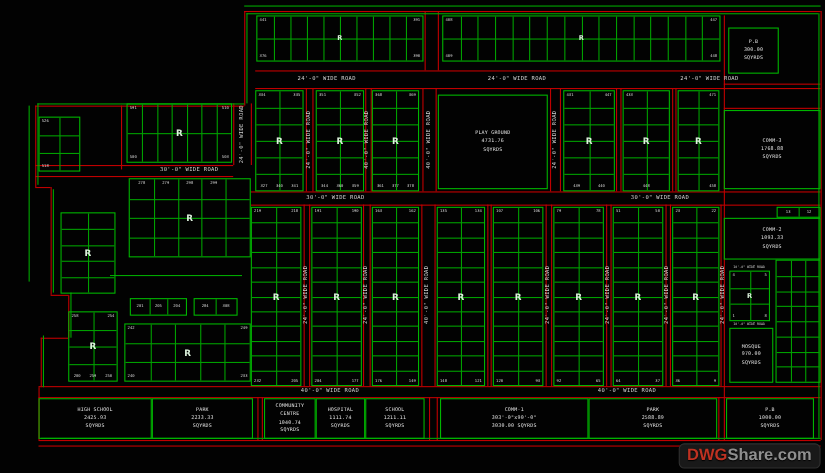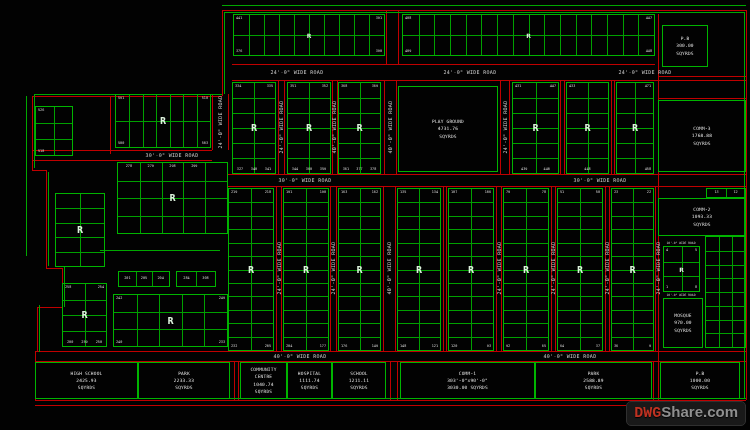--- a/index.html
+++ b/index.html
@@ -14,21 +14,21 @@
   .lbl{position:absolute;font-size:5px;line-height:1;color:#cfcfcf;white-space:nowrap;
        transform:translate(-50%,-50%);letter-spacing:.3px;z-index:4;}
   .lbl.v{transform:translate(-50%,-50%) rotate(-90deg);}
   .lbl.sm{font-size:3px;letter-spacing:0;}
   .zone{position:absolute;border:1px solid #00b400;box-sizing:border-box;display:flex;
         flex-direction:column;align-items:center;justify-content:center;text-align:center;
         color:#e2e2e2;font-size:4.5px;line-height:1.6;z-index:2;letter-spacing:.2px;}
   .watermark{position:absolute;right:4px;bottom:4px;background:#191919;border:1px solid #303030;
         border-radius:5px;padding:1px 7px 3px 7px;font:bold 15px "Liberation Sans",sans-serif;
         z-index:9;text-shadow:0 1px 1px #000;}
-  .wm-dwg{color:#bf3222;font-family:Liberation Mono, monospace;}
+  .wm-dwg{color:#bf3222;}
   .wm-rest{color:#8f8f8f;}
 </style>
 </head>
 <body>
 
 <div id="stage">
   <div class="watermark"><span class="wm-dwg">DWG</span><span class="wm-rest">Share.com</span></div>
 <div class="seg" style="left: 222px; top: 10px; width: 1px; height: 86px; background: rgb(192, 0, 0);"></div>
     <div class="seg" style="left: 32px; top: 96px; width: 190px; height: 1px; background: rgb(192, 0, 0);"></div>
     <div class="seg" style="left: 32px; top: 96px; width: 1px; height: 74px; background: rgb(192, 0, 0);"></div>

